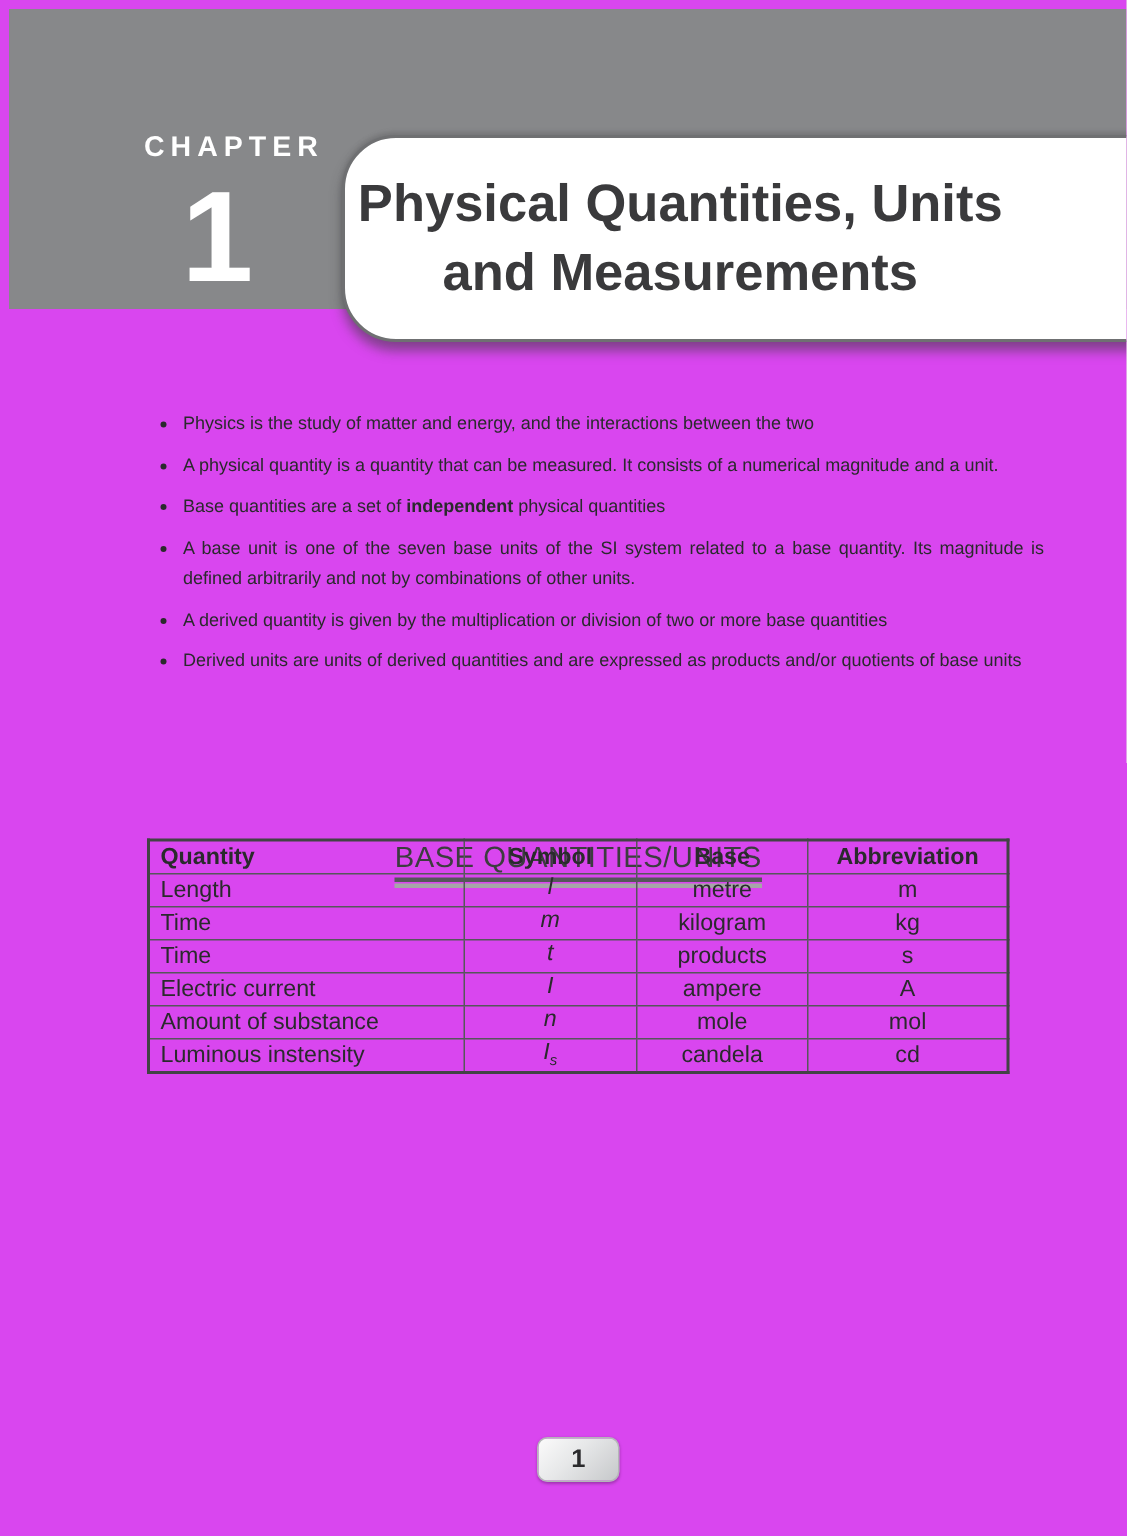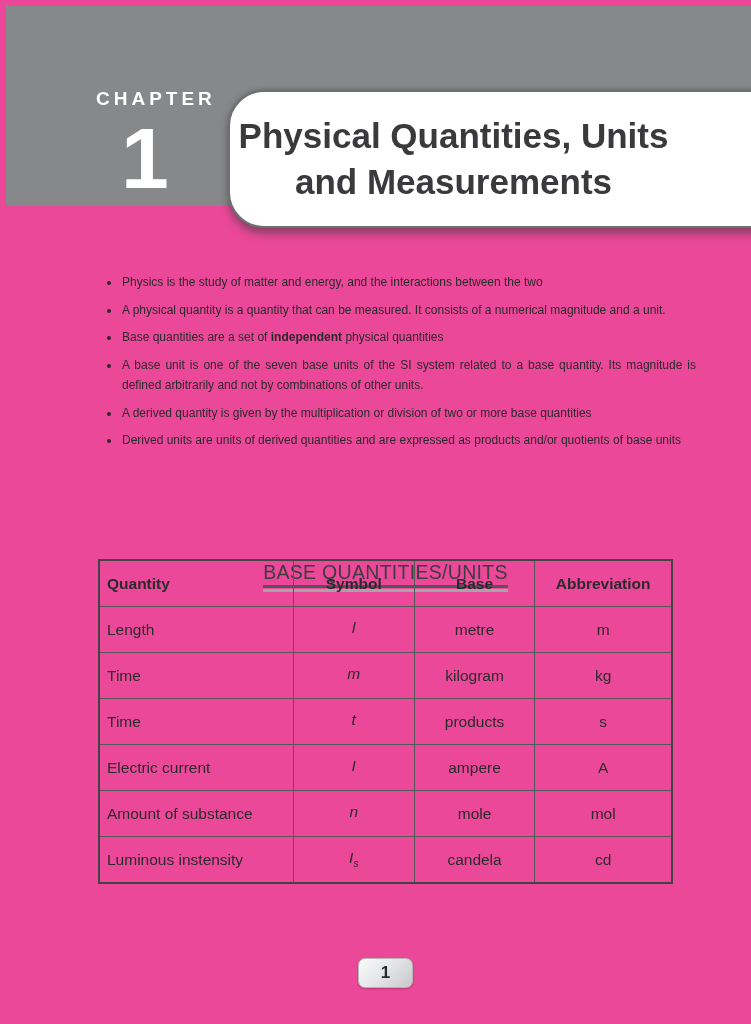--- a/index.html
+++ b/index.html
@@ -1,20 +1,20 @@
 <!DOCTYPE html>
 <html><head>
 <meta charset="utf-8">
 <style>
   html, body { margin: 0; padding: 0; background: #e8e8e8; }
   .page {
     position: relative;
     width: 751px;
     height: 1024px;
-    background: #ec4899;
+    background: #d946ef;
     overflow: hidden;
     font-family: "Liberation Sans", sans-serif;
     color: #2a2a2c;
   }
 
   
   .band {
     position: absolute;
     top: 6px; left: 6px; right: 0;
     height: 200px;
@@ -110,21 +110,21 @@
     left: 98px; top: 559px;
     width: 575px;
     border-collapse: collapse;
     font-size: 15.5px;
     color: #2a2a2c;
     table-layout: fixed;
   }
   .bq-table th, .bq-table td {
     border: 1.5px solid #56575b;
     height: 21px;
-    padding: 12px;
+    padding: 0;
     text-align: center;
     vertical-align: middle;
     overflow: hidden;
     white-space: nowrap;
   }
   .bq-table { border: 2px solid #424345; }
   .bq-table th { font-weight: bold; }
   .bq-table th.col-quantity, .bq-table td.cell-quantity {
     text-align: left;
     padding-left: 7px;

